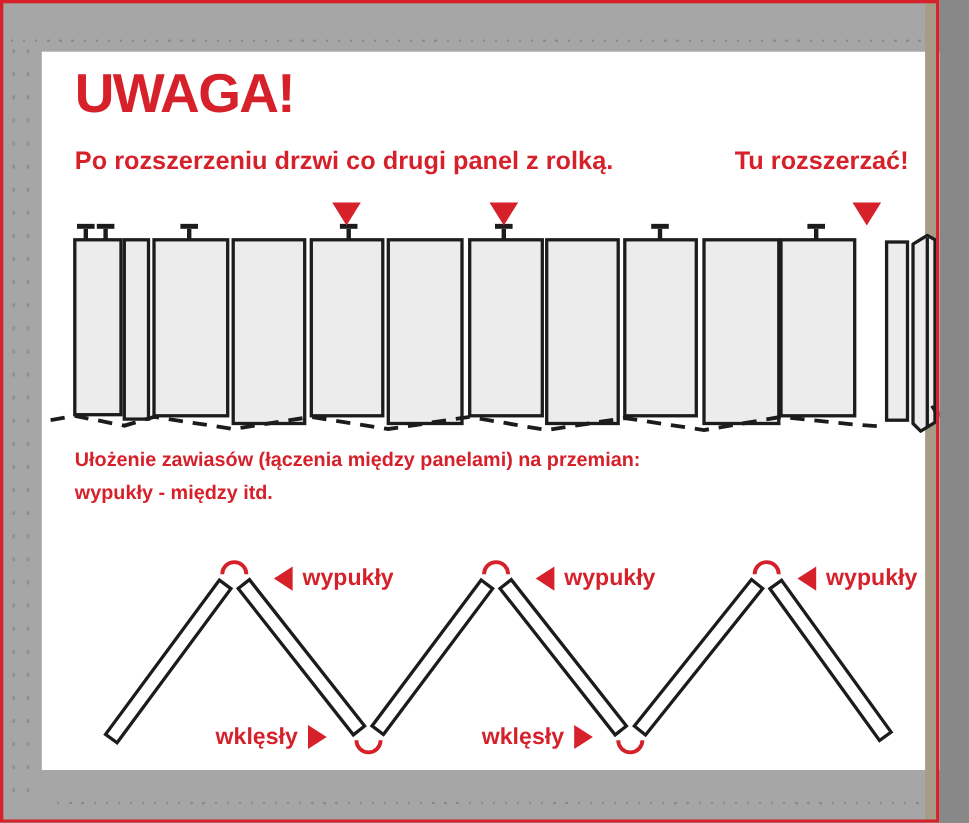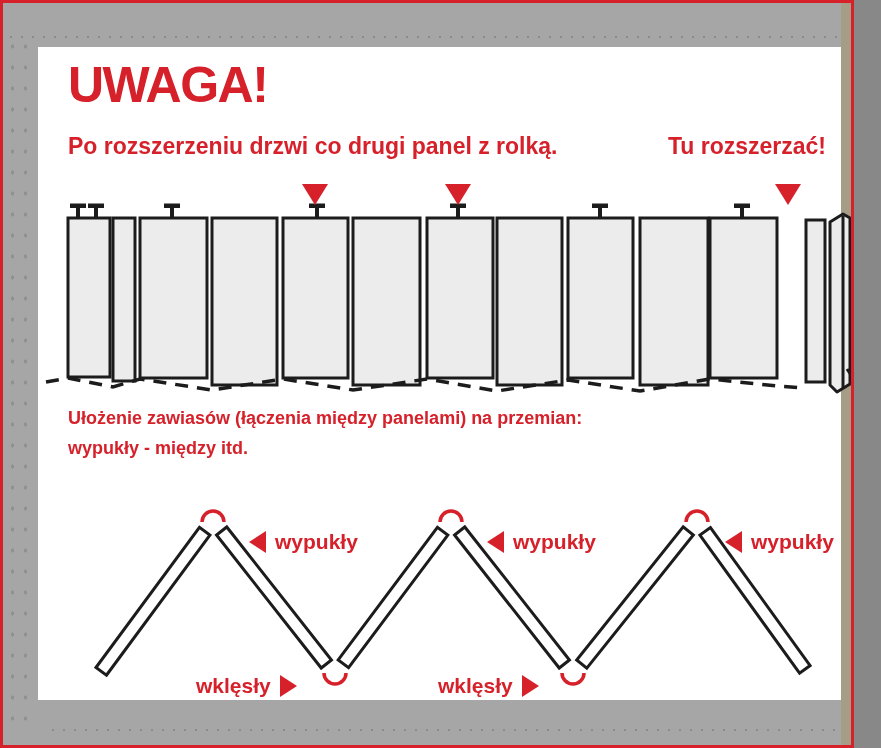--- a/index.html
+++ b/index.html
@@ -23,21 +23,21 @@
   .dotline.bottom { left:52px; top:729px; width:810px; }
   .page { position:absolute; left:38px; top:47px; width:830px; height:653px; background:#fff; }
   .side-strip { position:absolute; right:0; top:0; width:13px; height:748px; background:#a69d87; }
   .frame-ring { position:absolute; inset:0; border:3px solid var(--red); pointer-events:none; z-index:60; }
   #diagram-svg { position:absolute; left:0; top:0; z-index:10; }
   .txt { position:absolute; color:var(--red); font-weight:bold; z-index:20; white-space:nowrap; }
   .title { left:68px; top:56px; font-size:50px; letter-spacing:-1.5px; }
   .subtitle { left:68px; top:133px; font-size:23px; }
   .extend { right:28px; top:133px; font-size:23px; }
   .hinge-heading { left:68px; top:403px; font-size:18px; line-height:30px; }
-  #hinge-labels { position:absolute; inset:0; z-index:20; pointer-events:none;margin-top:16px; }
+  #hinge-labels { position:absolute; inset:0; z-index:20; pointer-events:none; }
   .hinge-label { position:absolute; display:flex; align-items:center; gap:9px;
     color:var(--red); font-weight:bold; font-size:21px; white-space:nowrap; }
   .tri { width:0; height:0; border-top:11px solid transparent; border-bottom:11px solid transparent; }
   .tri-left  { border-right:17px solid var(--red); }
   .tri-right { border-left:17px solid var(--red); }
 </style>
 </head>
 <body>
 
 <div class="canvas">

